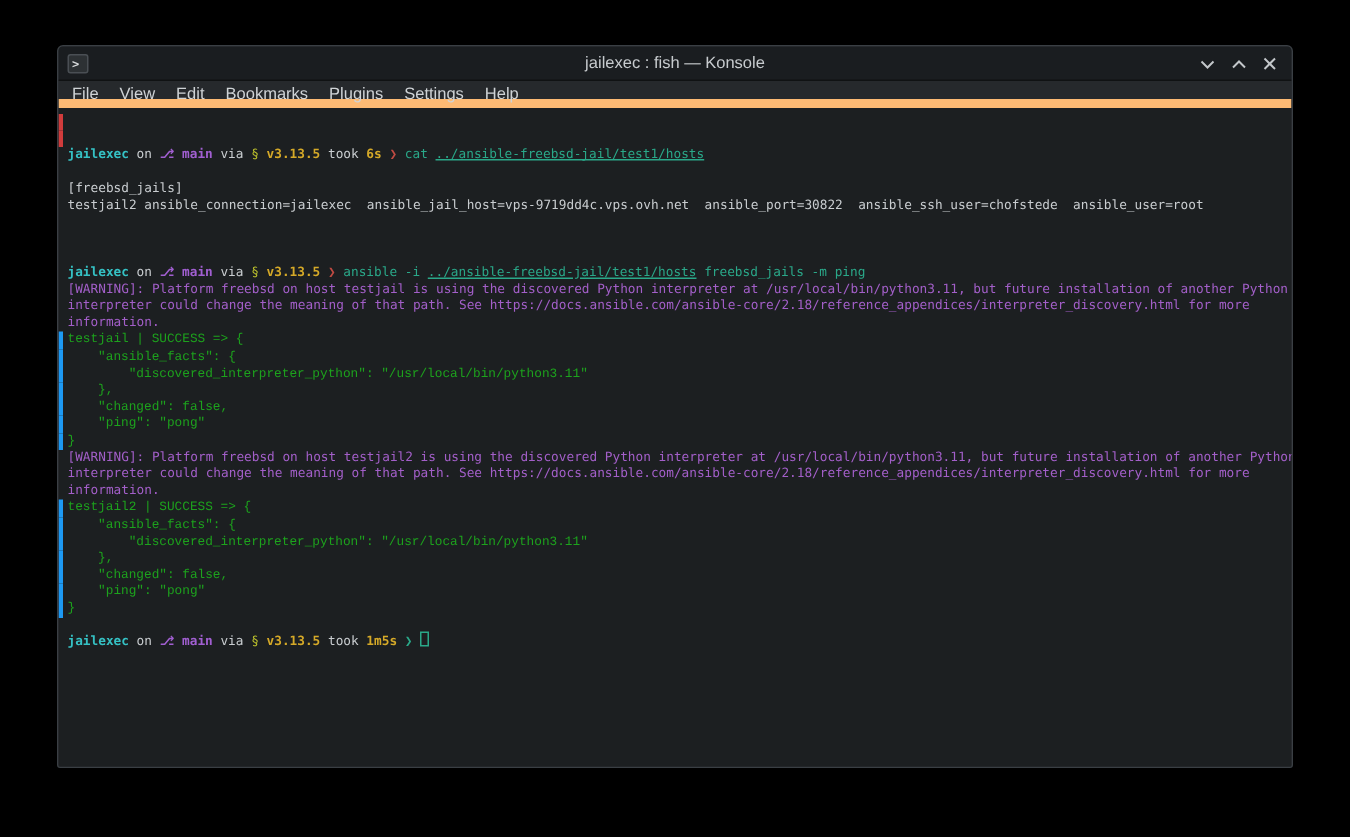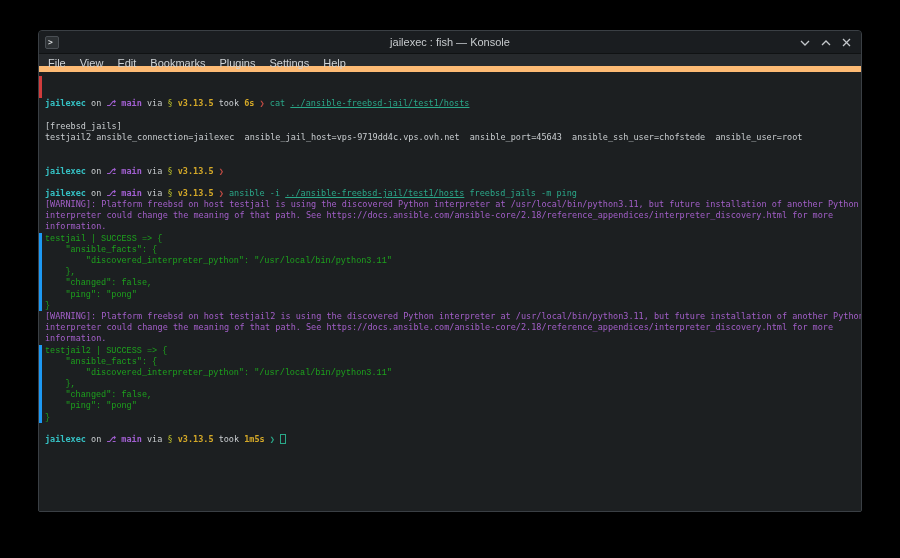--- a/index.html
+++ b/index.html
@@ -92,24 +92,23 @@
       <div class="menu-item">Settings</div>
       <div class="menu-item">Help</div>
     </div>
 
   <div class="terminal" id="terminal">
       <div class="tline m-red"></div>
       <div class="tline m-red"></div>
       <div class="tline"><span class="c-cy">jailexec</span><span class="c-d"> on </span><span class="c-pu">⎇ </span><span class="c-pu">main</span><span class="c-d"> via </span><span class="c-py">§ </span><span class="c-yb">v3.13.5</span><span class="c-d"> took </span><span class="c-du">6s</span><span class="c-d"> </span><span class="c-rp">❯</span><span class="c-d"> </span><span class="c-cm">cat </span><span class="c-pa">../ansible-freebsd-jail/test1/hosts</span></div>
       <div class="tline"></div>
       <div class="tline"><span class="c-d">[freebsd_jails]</span></div>
-      <div class="tline"><span class="c-d">testjail2 ansible_connection=jailexec  ansible_jail_host=vps-9719dd4c.vps.ovh.net  ansible_port=45643  ansible_ssh_user=chofstede  ansible_user=root</span></div>
+      <div class="tline"><span class="c-d">testjail2 ansible_connection=jailexec  ansible_jail_host=vps-9719dd4c.vps.ovh.net  ansible_port=30822  ansible_ssh_user=chofstede  ansible_user=root</span></div>
       <div class="tline"></div>
       <div class="tline"></div>
-      <div class="tline"><span class="c-cy">jailexec</span><span class="c-d"> on </span><span class="c-pu">⎇ </span><span class="c-pu">main</span><span class="c-d"> via </span><span class="c-py">§ </span><span class="c-yb">v3.13.5</span><span class="c-d"> </span><span class="c-rp">❯</span></div>
       <div class="tline"></div>
       <div class="tline"><span class="c-cy">jailexec</span><span class="c-d"> on </span><span class="c-pu">⎇ </span><span class="c-pu">main</span><span class="c-d"> via </span><span class="c-py">§ </span><span class="c-yb">v3.13.5</span><span class="c-d"> </span><span class="c-rp">❯</span><span class="c-d"> </span><span class="c-cm">ansible -i </span><span class="c-pa">../ansible-freebsd-jail/test1/hosts</span><span class="c-cm"> freebsd_jails -m ping</span></div>
       <div class="tline"><span class="c-wa">[WARNING]: Platform freebsd on host testjail is using the discovered Python interpreter at /usr/local/bin/python3.11, but future installation of another Python</span></div>
       <div class="tline"><span class="c-wa">interpreter could change the meaning of that path. See https://docs.ansible.com/ansible-core/2.18/reference_appendices/interpreter_discovery.html for more</span></div>
       <div class="tline"><span class="c-wa">information.</span></div>
       <div class="tline m-blue"><span class="c-ok">testjail | SUCCESS =&gt; {</span></div>
       <div class="tline m-blue"><span class="c-ok">    "ansible_facts": {</span></div>
       <div class="tline m-blue"><span class="c-ok">        "discovered_interpreter_python": "/usr/local/bin/python3.11"</span></div>
       <div class="tline m-blue"><span class="c-ok">    },</span></div>
       <div class="tline m-blue"><span class="c-ok">    "changed": false,</span></div>

